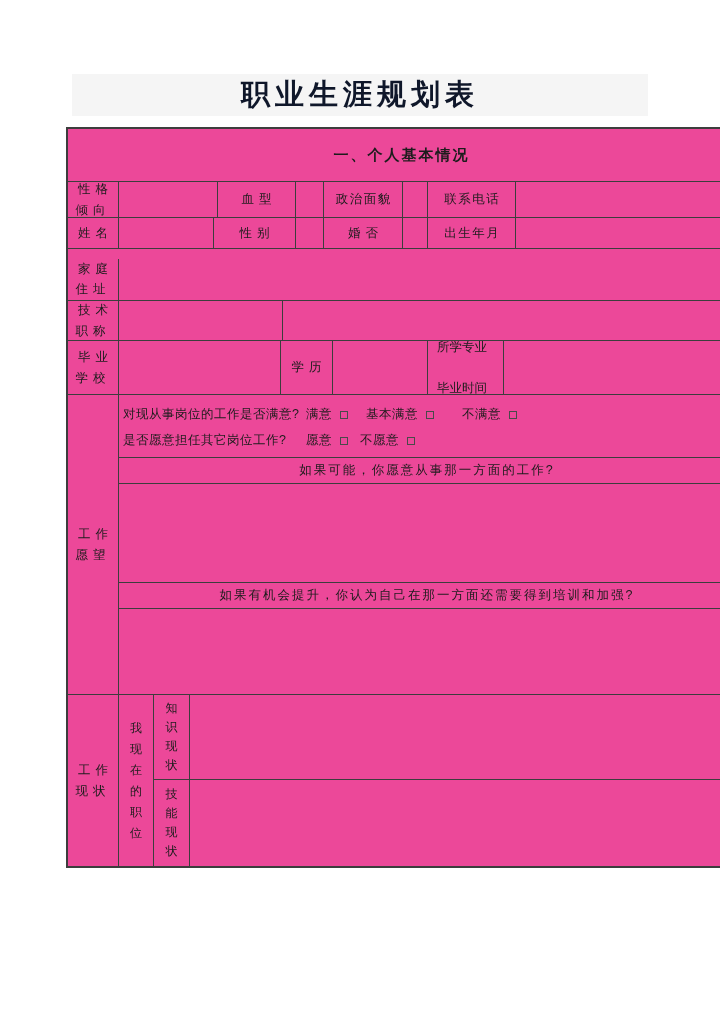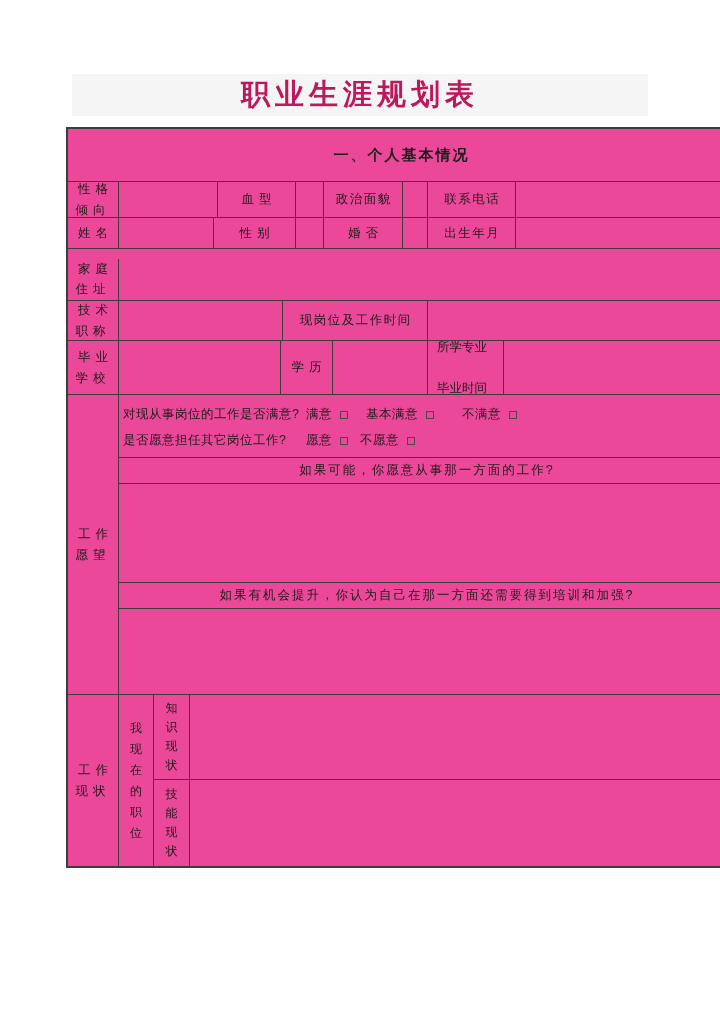--- a/index.html
+++ b/index.html
@@ -9,21 +9,21 @@
   }
   *{box-sizing:border-box;margin:0;padding:0;}
   html,body{background:#ffffff;}
   body{font-family:"Liberation Sans","DejaVu Sans",sans-serif;color:var(--text);}
   #page{position:relative;width:720px;height:1017px;background:#ffffff;overflow:hidden;}
 
   
   #title-box{position:absolute;left:72px;top:74px;width:576px;height:42px;
     background:var(--titlebg);display:flex;align-items:center;justify-content:center;}
   #page-title{font-family:"DejaVu Serif","Liberation Serif",serif;font-size:29px;
-    font-weight:600;letter-spacing:5px;color:#be185d;}
+    font-weight:600;letter-spacing:5px;color:#0f172a;}
 
   
   #form{position:absolute;left:66px;top:127px;width:671px;border:2px solid var(--border);
     background:#ec4899;}
   .row{display:flex;width:100%;border-bottom:1px solid var(--border);}
   .row:last-child{border-bottom:none;}
   .cell{border-right:1px solid var(--border);display:flex;align-items:center;
     justify-content:center;text-align:center;white-space:pre-line;font-size:12.5px;
     line-height:1.65;overflow:hidden;}
   .cell:last-child{border-right:none;}
@@ -110,21 +110,20 @@
       <div class="cell w51 ls2">家庭
 住址</div>
       <div class="cell w287"></div>
       <div class="cell grow"></div>
     </div>
 
     <div class="row r4">
       <div class="cell w51 ls2">技术
 职称</div>
       <div class="cell w164"></div>
-      <div class="cell w145 ls1">现岗位及工作时间</div>
       <div class="cell grow"></div>
     </div>
 
     <div class="row r5">
       <div class="cell w51 ls2">毕业
 学校</div>
       <div class="cell w162"></div>
       <div class="cell w52 ls2">学历</div>
       <div class="cell w95"></div>
       <div class="cell w76 left-align">所学专业

